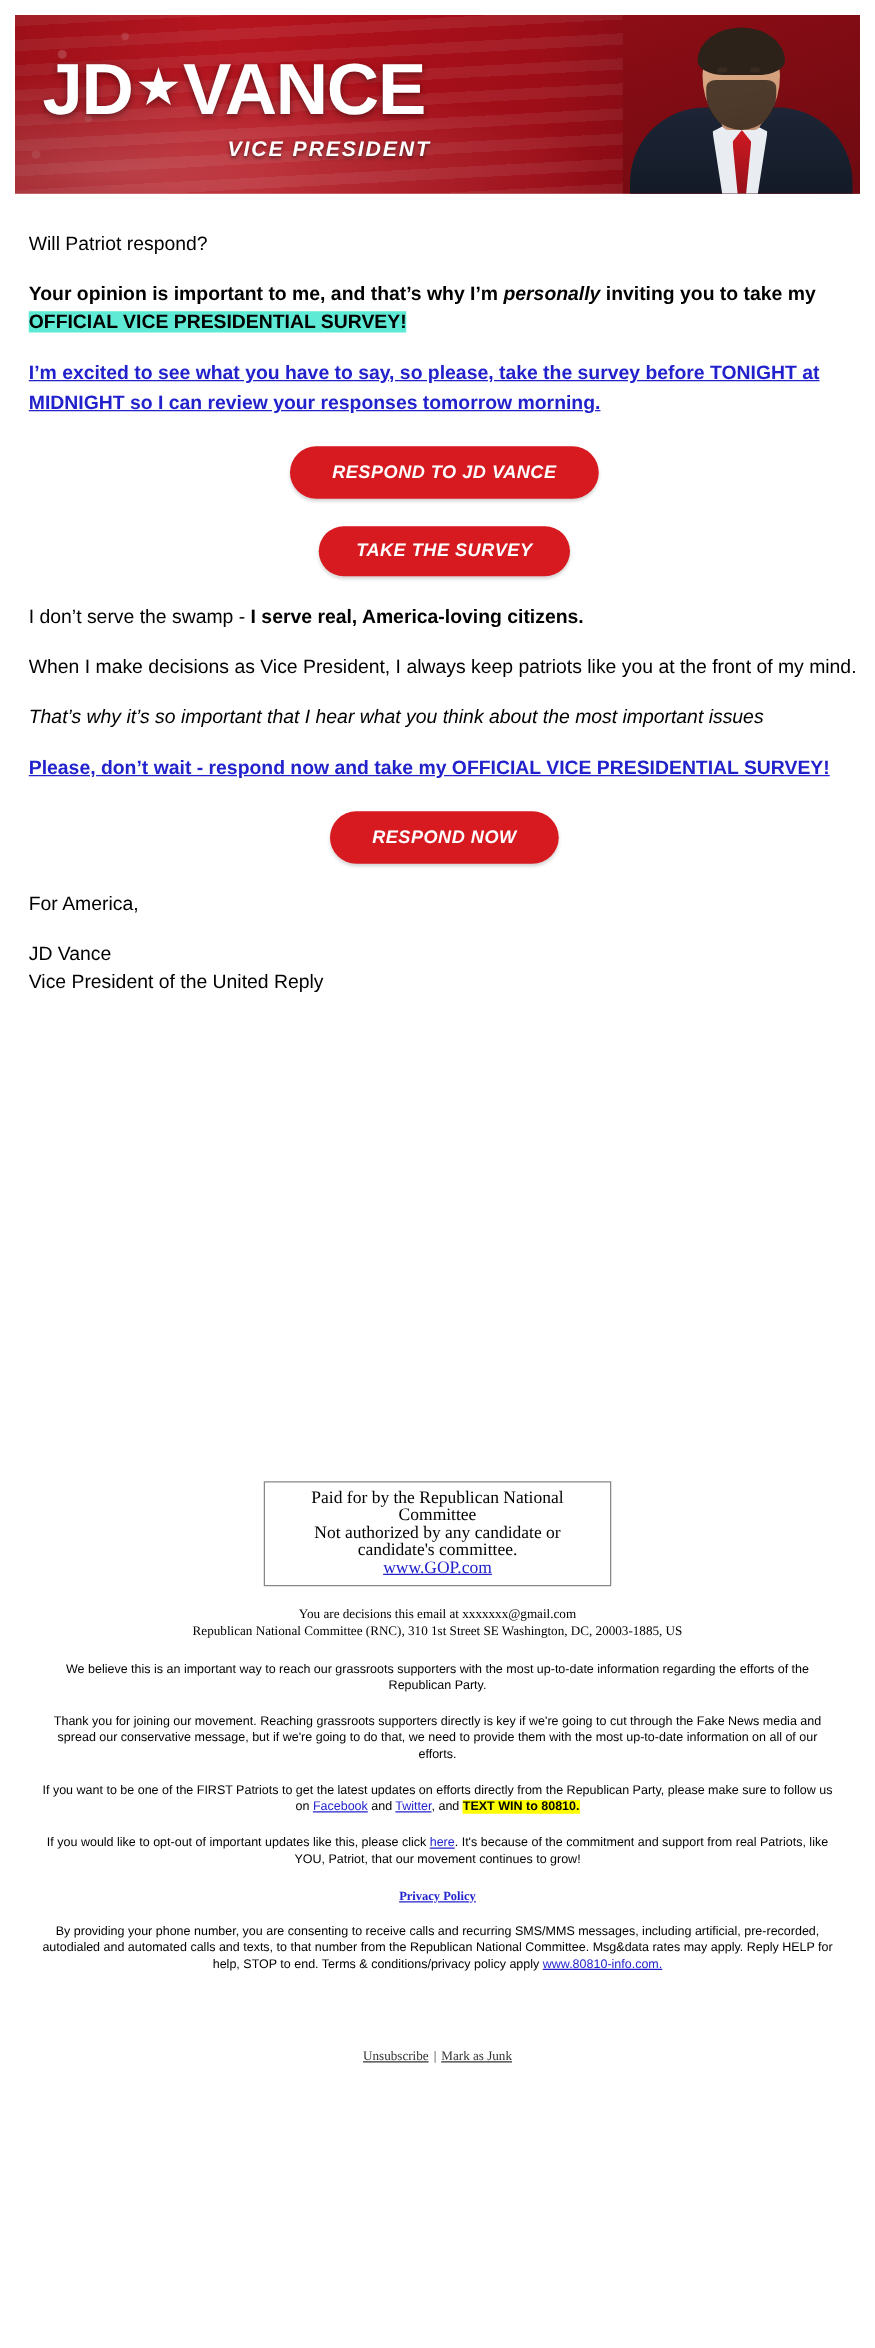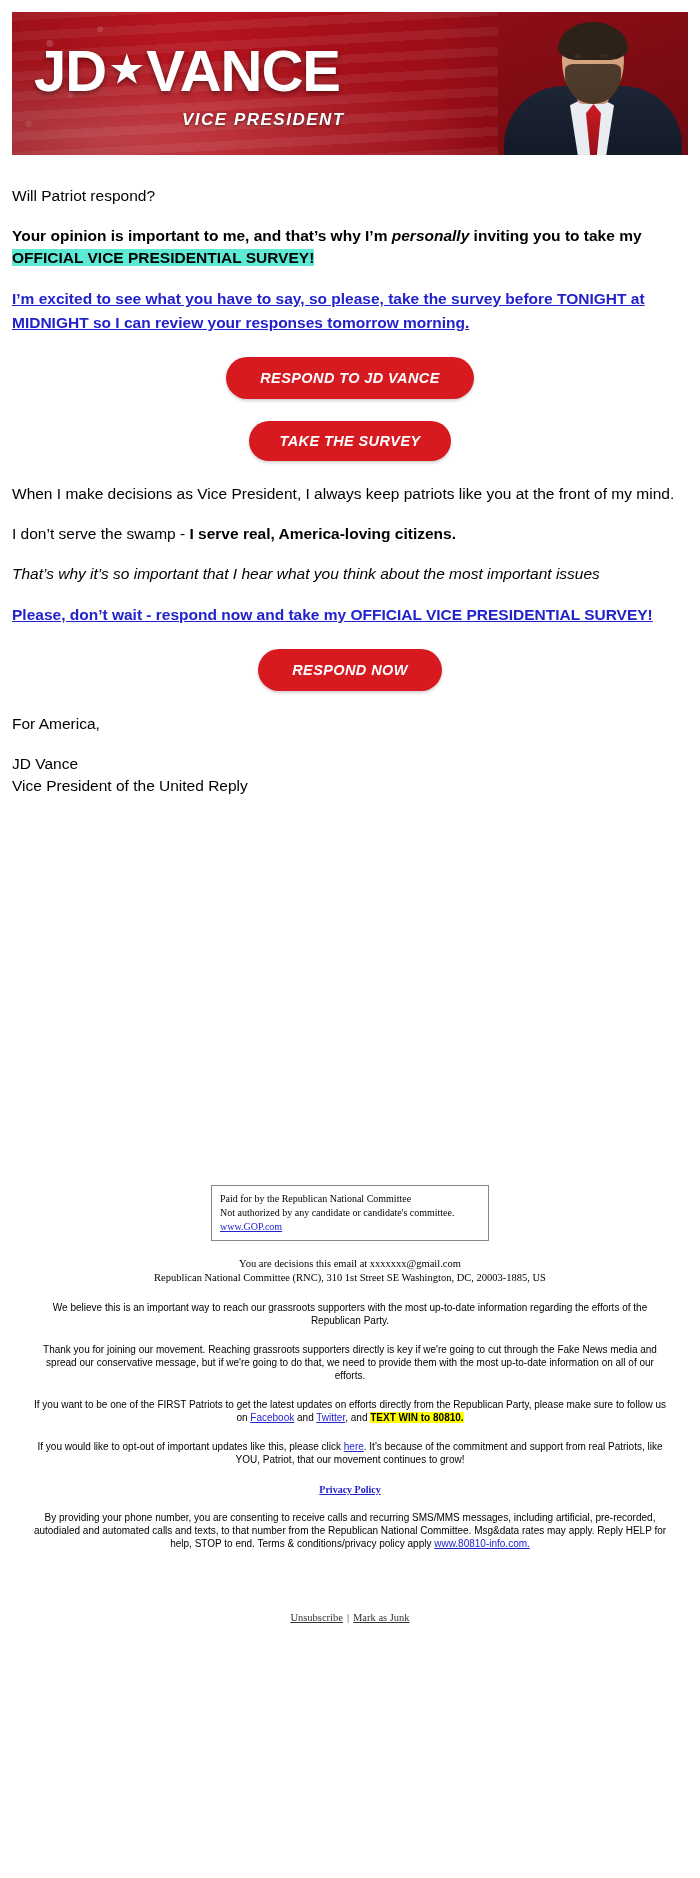--- a/index.html
+++ b/index.html
@@ -154,20 +154,21 @@
     background: #3a2b20;
     border-radius: 2px;
   }
   .portrait .eye.l { left: 76px; }
   .portrait .eye.r { left: 102px; }
 
   
   .content {
     padding: 0 12px;
     margin-top: 30px;
+    margin-left: 11px;
   }
   p.body-text {
     font-size: 15.5px;
     line-height: 22px;
     margin: 0 0 18px 0;
     color: #000;
   }
   .bold { font-weight: bold; }
   .ital { font-style: italic; }
   .hl {
@@ -207,23 +208,23 @@
 
   .spacer { height: 370px; }
 
   
   .footer { padding: 0 12px; }
   .paidbox {
     width: 260px;
     margin: 0 auto;
     border: 1px solid #888;
     padding: 6px 8px;
-    text-align: left;
+    text-align: center;
     font-family: "Liberation Serif", serif;
-    font-size: 10px;
+    font-size: 14px;
     line-height: 14px;
     color: #000;
   }
   .paidbox a {
     color: #2222cc;
     text-decoration: underline;
   }
   .addr {
     text-align: center;
     font-family: "Liberation Serif", serif;
@@ -298,23 +299,23 @@
     <p class="linkblock"><a class="cta-link" href="#">I’m excited to see what you have to say, so please, take the survey before TONIGHT at MIDNIGHT so I can review your responses tomorrow morning.</a></p>
 
     <div class="btn-wrap">
       <button class="btn">RESPOND TO JD VANCE</button>
     </div>
 
     <div class="btn-wrap">
       <button class="btn b2">TAKE THE SURVEY</button>
     </div>
 
+    <p class="body-text"><span>I don’t serve the swamp - </span><span class="bold">I serve real, America-loving citizens.</span></p>
+
     <p class="body-text">When I make decisions as Vice President, I always keep patriots like you at the front of my mind.</p>
-
-    <p class="body-text"><span>I don’t serve the swamp - </span><span class="bold">I serve real, America-loving citizens.</span></p>
 
     <p class="body-text ital">That’s why it’s so important that I hear what you think about the most important issues</p>
 
     <p class="linkblock"><a class="cta-link" href="#">Please, don’t wait - respond now and take my OFFICIAL VICE PRESIDENTIAL SURVEY!</a></p>
 
     <div class="btn-wrap">
       <button class="btn">RESPOND NOW</button>
     </div>
 
     <p class="body-text">For America,</p>

